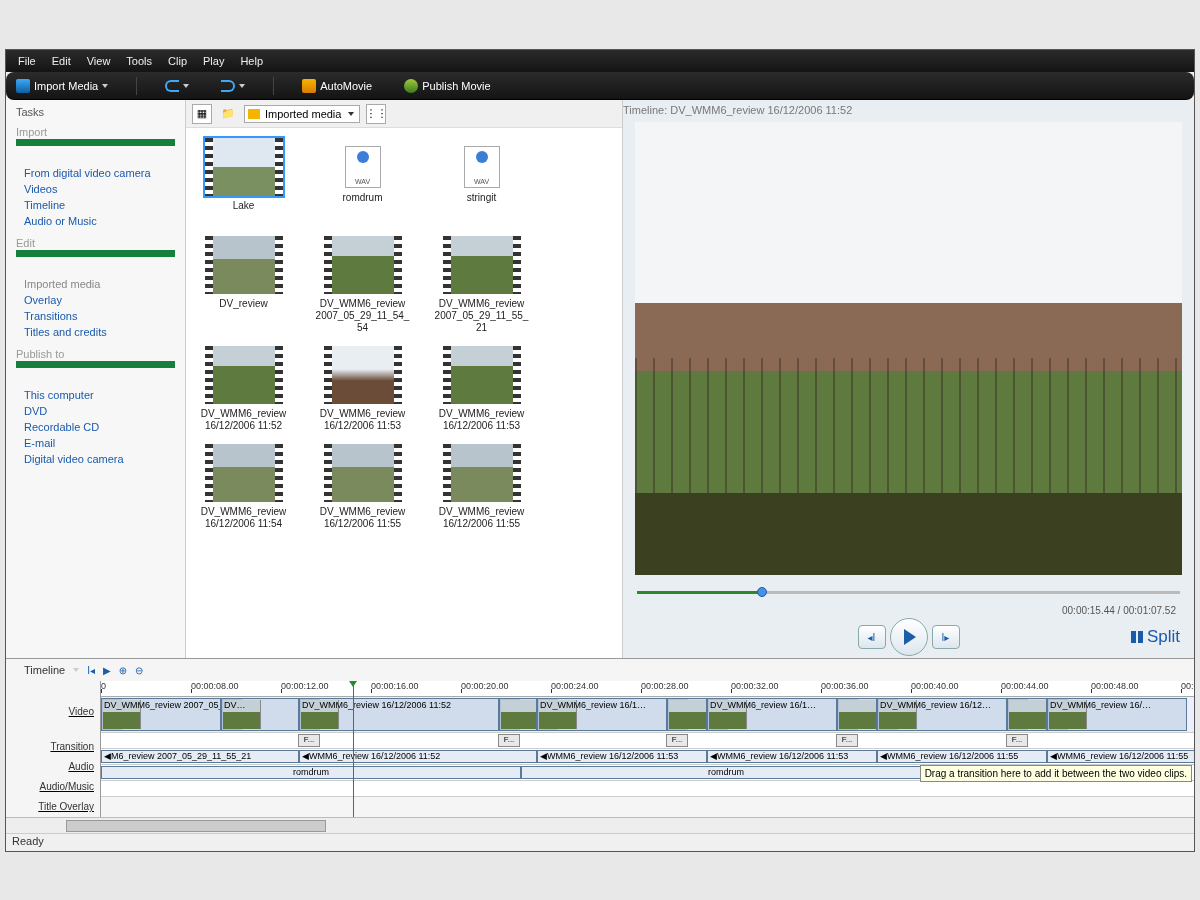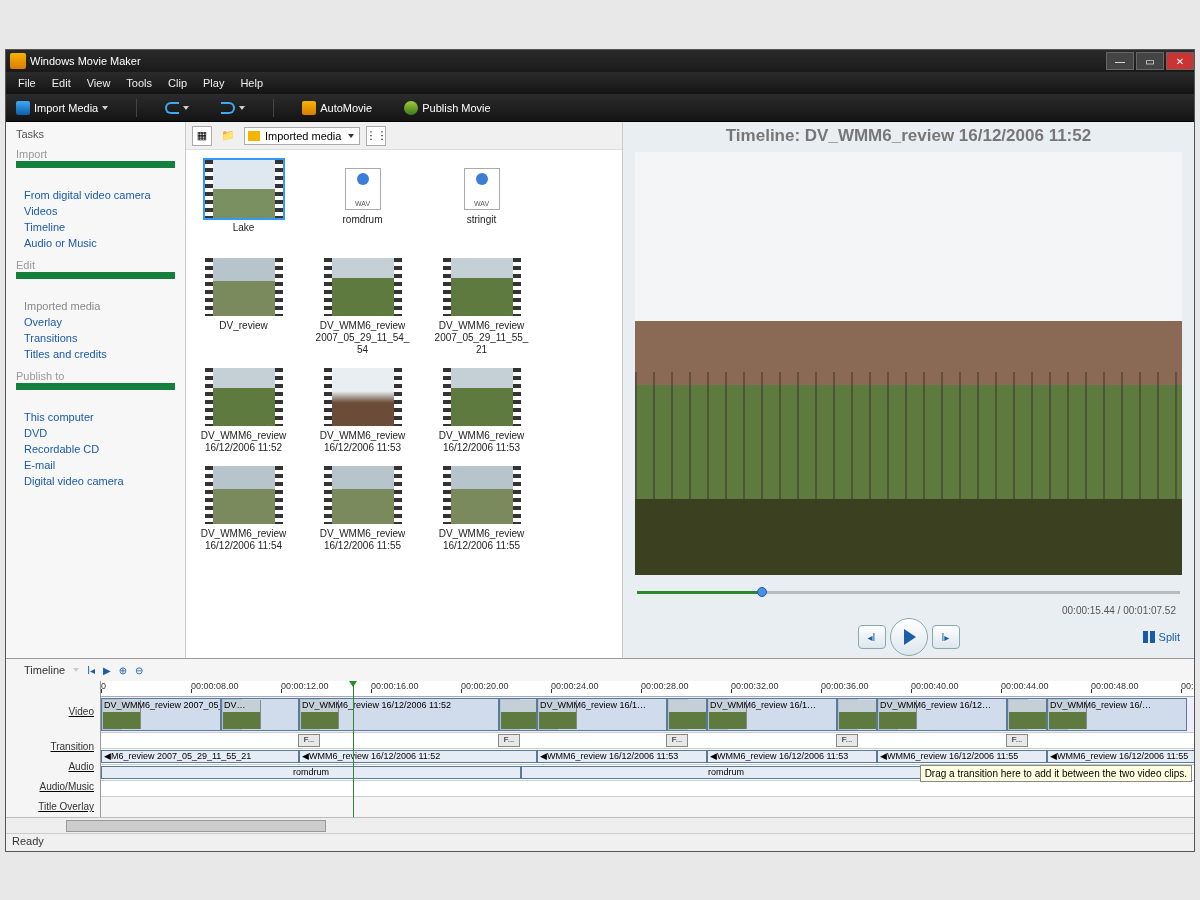--- a/index.html
+++ b/index.html
@@ -14,21 +14,21 @@
 .titlebar .title { flex: 1; }
 .winbtns { display: flex; }
 .winbtn { width: 28px; height: 18px; margin-left: 2px; background: #444; border: 1px solid #666; display: flex; align-items: center; justify-content: center; font-size: 10px; color: #fff; }
 .winbtn.close { background: #c33; }
 
 
 .menubar { height: 22px; background: linear-gradient(#2b2b2b,#141414); display: flex; align-items: center; padding: 0 4px; }
 .menuitem { color: #eee; font-size: 11px; padding: 2px 8px; cursor: default; }
 
 
-.toolbar { height: 28px; background: linear-gradient(#2b2b2b,#141414); display: flex; align-items: center; padding: 8px 6px; gap: 24px; border-bottom: 1px solid #000; }
+.toolbar { height: 28px; background: linear-gradient(#2b2b2b,#141414); display: flex; align-items: center; padding: 8px 6px; gap: 24px; border-bottom: 1px solid #000; border-radius: 8px; }
 .tbtn { display: flex; align-items: center; gap: 4px; color: #fff; font-size: 11px; padding: 2px 4px; }
 .ticon { width: 14px; height: 14px; border-radius: 2px; }
 .ticon.import { background: linear-gradient(#3fa9f5,#0b5fa5); }
 .ticon.undo { width: 14px; height: 12px; border: 2px solid #3fa9f5; border-right: none; border-radius: 8px 0 0 8px; background: none; }
 .ticon.redo { width: 14px; height: 12px; border: 2px solid #3fa9f5; border-left: none; border-radius: 0 8px 8px 0; background: none; }
 .ticon.auto { background: linear-gradient(#f5b400,#d97c00); }
 .ticon.pub { background: linear-gradient(#9ecb3c,#3c7a1a); border-radius: 50%; }
 .dropcaret { width: 0; height: 0; border-left: 3px solid transparent; border-right: 3px solid transparent; border-top: 4px solid #ccc; }
 .tsep { width: 1px; height: 18px; background: #444; }
 
@@ -60,34 +60,34 @@
 .sky { background: linear-gradient(#dfe8f0 50%,#7a9060 50%); }
 .green { background: linear-gradient(#c4cfd6 35%,#5f7a3f 35%); }
 .road { background: linear-gradient(#b8c4cc 40%,#7a8a5c 40%); }
 .trees { background: linear-gradient(#e9eef3 40%,#6a4c38 60%); }
 .wavicon { width: 36px; height: 42px; margin: 8px auto 4px; border: 1px solid #aaa; background: #fff; position: relative; font-size: 7px; color: #555; display: flex; align-items: flex-end; justify-content: center; padding-bottom: 2px; }
 .wavicon::before { content: ""; position: absolute; top: 4px; left: 50%; margin-left: -6px; width: 12px; height: 12px; border-radius: 50%; background: #3c7dd8; }
 .glabel { line-height: 1.2; word-break: break-word; min-height: 24px; }
 
 
 .preview { width: 571px; background: #e9eef3; display: flex; flex-direction: column; }
-.preview-title { font-size: 17px; color: #777; text-align: center; padding: 4px 0; font-weight: bold; }
+.preview-title { font-size: 11px; color: #777; text-align: left; padding: 4px 0; }
 .preview-screen { flex: 1; margin: 2px 12px; background: #000; position: relative; }
 .scene { position: absolute; inset: 0; background: linear-gradient(#f4f5f6 0 40%,#8b6a55 40% 55%,#5e7a3f 55% 82%,#3a4020 82% 100%); }
 .scene::after { content:""; position:absolute; left:0; right:0; top:52%; height:30%; background: repeating-linear-gradient(90deg, rgba(60,50,40,.5) 0 2px, transparent 2px 18px); }
 .preview-seek { height: 16px; margin: 8px 14px 0; position: relative; }
 .seek-track { position: absolute; left: 0; right: 0; top: 6px; height: 3px; background: #bbb; }
 .seek-fill { position: absolute; left: 0; width: 23%; top: 6px; height: 3px; background: #2a8a2a; }
 .seek-knob { position: absolute; left: 23%; top: 2px; width: 10px; height: 10px; border-radius: 50%; background: #4a90e2; border: 1px solid #1b5ea8; margin-left: -5px; }
 .preview-time { font-size: 10px; color: #555; text-align: right; padding: 4px 18px 0; }
 .preview-ctrl { height: 42px; display: flex; align-items: center; justify-content: center; gap: 4px; position: relative; }
 .pcbtn { width: 28px; height: 24px; border: 1px solid #8aa; border-radius: 4px; background: linear-gradient(#fff,#dde6ee); display: flex; align-items: center; justify-content: center; color: #1b5ea8; font-size: 10px; }
 .pcbtn.play { width: 38px; height: 38px; border-radius: 50%; font-size: 16px; }
 .pcbtn.play::before { content: ""; border-left: 12px solid #1b5ea8; border-top: 8px solid transparent; border-bottom: 8px solid transparent; margin-left: 3px; }
-.split-btn { position: absolute; right: 14px; display: flex; align-items: center; gap: 4px; color: #1a5aab; font-size: 11px; }
+.split-btn { position: absolute; right: 14px; display: flex; align-items: center; gap: 4px; color: #1a5aab; font-size: 17px; }
 .split-icon { width: 12px; height: 12px; background: linear-gradient(90deg,#1a5aab 45%,transparent 45% 55%,#1a5aab 55%); }
 
 
 .timeline { height: 175px; border-top: 1px solid #999; background: #f5f5f5; display: flex; flex-direction: column; font-size: 10px; }
 .tl-head { height: 22px; display: flex; align-items: center; gap: 8px; padding: 0 6px; }
 .tl-label { color: #333; font-size: 11px; margin-left: 12px; }
 .tl-icon { color: #1b5ea8; cursor: pointer; font-size: 10px; }
 .tl-body { flex: 1; display: flex; min-height: 0; }
 .tl-rownames { width: 94px; text-align: right; padding-right: 6px; text-decoration: underline; }
 .tl-rownames div { height: 20px; line-height: 20px; color: #333; }
@@ -116,29 +116,20 @@
 .hscroll-thumb { position:absolute; left:60px; top:2px; height:12px; width:260px; background:#ccc; border:1px solid #999; }
 
 
 .statusbar { height: 18px; background: #f0f0f0; border-top: 1px solid #ccc; font-size: 11px; color: #333; padding: 1px 6px; }
 </style>
 </head>
 <body>
 
 <div class="app-frame">
 
-  <div class="titlebar">
-    <div class="icon"></div>
-    <div class="title">Windows Movie Maker</div>
-    <div class="winbtns">
-      <div class="winbtn">—</div>
-      <div class="winbtn">▭</div>
-      <div class="winbtn close">✕</div>
-    </div>
-  </div>
 
   <div class="menubar" id="menubar">
       <div class="menuitem">File</div>
       <div class="menuitem">Edit</div>
       <div class="menuitem">View</div>
       <div class="menuitem">Tools</div>
       <div class="menuitem">Clip</div>
       <div class="menuitem">Play</div>
       <div class="menuitem">Help</div>
     </div>

